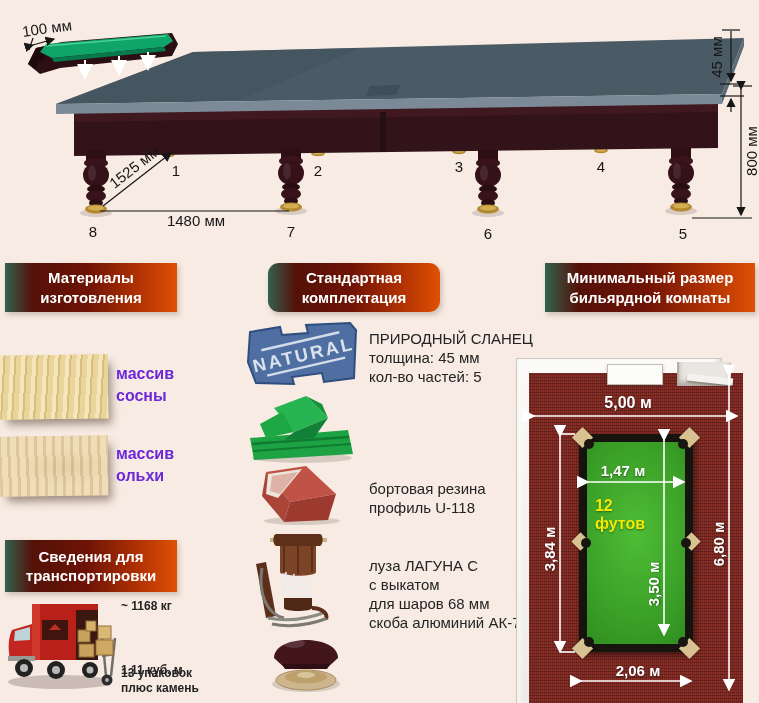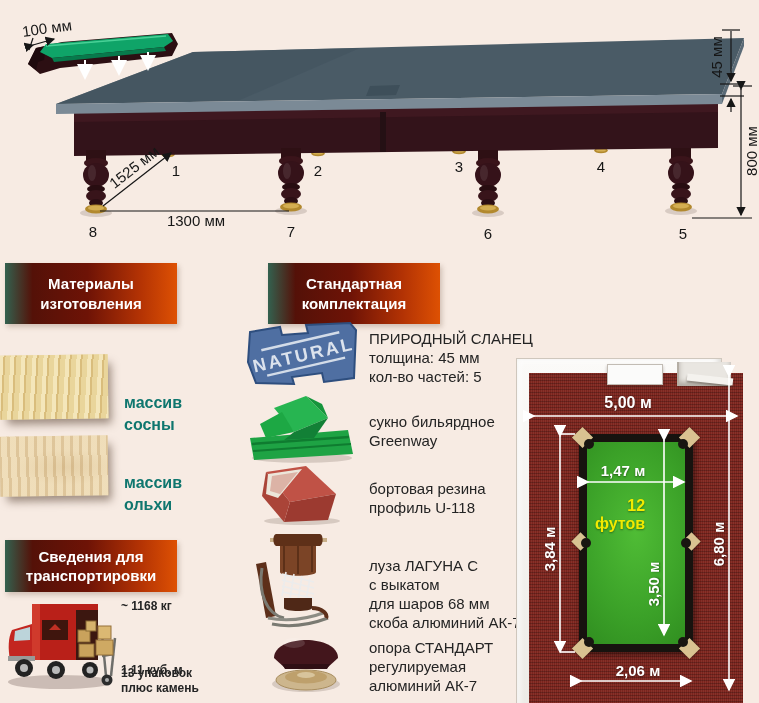--- a/index.html
+++ b/index.html
@@ -5,39 +5,39 @@
   * { margin:0; padding:0; box-sizing:border-box; }
   html,body { width:759px; height:703px; }
   body { font-family:"Liberation Sans", sans-serif; background:#f7ebe3; overflow:hidden; }
   #stage { position:relative; width:759px; height:703px; background:#f7ebe3; }
   .abs { position:absolute; }
   .center { transform:translate(-50%,-50%); }
   .rot90 { transform:translate(-50%,-50%) rotate(-90deg); }
 
   
   .banner {
-    position:absolute; height:61px;
+    position:absolute; height:49px;
     background:linear-gradient(90deg,#33614f 0%,#541108 16%,#6e1306 48%,#b23204 78%,#de5103 100%);
     color:#fff; display:flex; align-items:center; justify-content:center;
     text-align:center; font-size:15px; font-weight:600; line-height:1.28;
     white-space:pre-line; box-shadow:2px 3px 5px rgba(90,60,40,.25);
   }
 
   
   .dim { position:absolute; font-size:15px; color:#161616; white-space:nowrap; }
   .legnum { position:absolute; font-size:15px; color:#161616; transform:translate(-50%,-50%); }
 
   
   .wood { position:absolute; left:0; width:108px; box-shadow:5px 7px 9px -2px rgba(70,45,30,.5); transform:rotate(-0.8deg); }
   .wood.pine { top:355px; height:64px; background:#ecd9a2;
     background-image:repeating-linear-gradient(94deg,#f4e6ba 0 4px,#d9bd7c 4px 6px,#e9d59b 6px 11px); }
   .wood.alder { top:436px; height:60px; background:#ecd9b4;
     background-image:repeating-linear-gradient(88deg,rgba(211,181,133,.55) 0 3px,rgba(243,226,191,.5) 3px 9px),
       radial-gradient(ellipse 70px 26px at 62% 52%, rgba(198,166,114,.5), rgba(198,166,114,0) 70%); }
-  .mat-label { position:absolute; left:124px; font-size:16px; font-weight:600; color:#0f766e; line-height:1.35; white-space:pre-line;margin-top:29px; }
+  .mat-label { position:absolute; left:116px; font-size:16px; font-weight:600; color:#6d28d9; line-height:1.35; white-space:pre-line; }
 
   
   .kit-text { position:absolute; left:369px; font-size:15px; color:#242424; line-height:1.27; white-space:pre-line; }
   .tr-text { position:absolute; left:121px; font-size:12px; font-weight:600; color:#242424; line-height:1.25; white-space:pre-line; }
 
   
   #room { position:absolute; left:516px; top:335px; width:206px; height:366px;
     background:linear-gradient(180deg,#fbfaf8,#ecEAe5); border:1px solid #cfc7bd;
     box-shadow:inset -3px -3px 6px rgba(120,110,100,.25), inset 3px 3px 5px rgba(255,255,255,.8);margin-top:23px; }
   #carpet { position:absolute; left:12px; top:14px; width:214px; height:338px; background-color:#7c241d;
@@ -45,21 +45,21 @@
       repeating-linear-gradient(90deg, rgba(255,235,220,.07) 0 1px, rgba(0,0,0,0) 1px 2px); }
   #radiator { position:absolute; left:90px; top:5px; width:56px; height:21px; background:#fbfbfa; border:1px solid #c2bcb4; box-shadow:0 2px 3px rgba(60,40,30,.3); }
   #door { position:absolute; left:160px; top:3px; width:54px; height:24px; background:#e9e6e1; border-left:2px solid #b5aea4; box-shadow:inset 0 -4px 5px rgba(70,60,50,.35); }
   #door .leaf { position:absolute; right:-2px; top:14px; width:46px; height:7px; background:#f4f2ee; transform:rotate(6deg); box-shadow:0 2px 2px rgba(50,40,30,.4); }
   #pool { position:absolute; left:62px; top:75px; width:114px; height:218px; background:#17130f; border-radius:5px; box-shadow:2px 3px 6px rgba(0,0,0,.45); }
   #pool .felt { position:absolute; left:8px; top:8px; width:98px; height:202px;
     background:radial-gradient(ellipse 90% 70% at 50% 45%, #4fbc35 0%, #3ba128 60%, #2f8c1f 100%); }
   .pkt-diamond { position:absolute; width:15px; height:15px; background:#d9c291; transform:rotate(45deg); box-shadow:0 0 2px rgba(0,0,0,.5); }
   .pkt-hole { position:absolute; width:10px; height:10px; border-radius:50%; background:#191611; }
   .room-label { position:absolute; color:#fff; font-size:15px; font-weight:600; white-space:nowrap; text-shadow:0 1px 2px rgba(0,0,0,.45); }
-  .room-size { position:absolute; color:#f2ea00; font-size:16px; font-weight:700; text-align:right; line-height:1.15; white-space:pre-line; text-shadow:0 1px 2px rgba(0,0,0,.4); }
+  .room-size { position:absolute; color:#f2ea00; font-size:16px; font-weight:700; text-align:left; line-height:1.15; white-space:pre-line; text-shadow:0 1px 2px rgba(0,0,0,.4); }
 </style>
 </head>
 <body>
 
 <div id="stage">
 
   <div class="abs" style="left:0;top:0;width:759px;height:255px;">
     <svg width="759" height="255" viewBox="0 0 759 255">
       <defs>
         <marker id="arrB" markerWidth="9" markerHeight="8" refX="7" refY="4" orient="auto">
@@ -146,39 +146,41 @@
       <g stroke="#161616" stroke-width="1.2">
         <line x1="733" y1="86" x2="752" y2="86"></line>
         <line x1="692" y1="218" x2="752" y2="218"></line>
         <line x1="741" y1="89" x2="741" y2="215" marker-start="url(#arrB)" marker-end="url(#arrB)"></line>
       </g>
     </svg>
 
     
     <span class="dim center" style="left:47px;top:28px;transform:translate(-50%,-50%) rotate(-8deg);">100 мм</span>
     <span class="dim center" style="left:134px;top:167px;transform:translate(-50%,-50%) rotate(-38deg);">1525 мм</span>
-    <span class="dim center" style="left:196px;top:220px;">1300 мм</span>
+    <span class="dim center" style="left:196px;top:220px;">1480 мм</span>
     <span class="dim rot90" style="left:716px;top:57px;">45 мм</span>
     <span class="dim rot90" style="left:751px;top:151px;">800 мм</span>
 
     
     <span class="legnum" style="left:176px;top:170px;">1</span>
     <span class="legnum" style="left:318px;top:170px;">2</span>
     <span class="legnum" style="left:459px;top:166px;">3</span>
     <span class="legnum" style="left:601px;top:166px;">4</span>
     <span class="legnum" style="left:683px;top:233px;">5</span>
     <span class="legnum" style="left:488px;top:233px;">6</span>
     <span class="legnum" style="left:291px;top:231px;">7</span>
     <span class="legnum" style="left:93px;top:231px;">8</span>
   </div>
 
   <div class="banner" style="left:5px;top:263px;width:172px;">Материалы
 изготовления</div>
-  <div class="banner" style="left:268px;top:263px;width:172px;">Стандартная
+  <div class="banner" style="left:268px;top:263px;width:172px;border-radius:11px;">Стандартная
 комплектация</div>
+  <div class="banner" style="left:545px;top:263px;width:210px;">Минимальный размер
+бильярдной комнаты</div>
 
   <div class="wood pine"></div>
   <span class="mat-label" style="top:363px;">массив
 сосны</span>
   <div class="wood alder"></div>
   <span class="mat-label" style="top:443px;">массив
 ольхи</span>
 
   <div class="banner" style="left:5px;top:540px;width:172px;height:52px;">Сведения для
 транспортировки</div>
@@ -233,22 +235,20 @@
   <svg class="abs" style="left:248px;top:394px;" width="108" height="70" viewBox="0 0 108 70">
     <ellipse cx="54" cy="64" rx="50" ry="5" fill="rgba(90,70,60,.2)"></ellipse>
     <polygon points="2,44 100,36 105,60 6,66" fill="#1ea344"></polygon>
     <polyline points="4,50 101,43" stroke="#0f7c30" stroke-width="2.5" fill="none"></polyline>
     <polyline points="5,57 103,50" stroke="#0f7c30" stroke-width="2" fill="none"></polyline>
     <polygon points="26,14 58,2 80,24 46,38" fill="#27b551"></polygon>
     <polygon points="46,38 80,24 66,44 36,46" fill="#128036"></polygon>
     <polygon points="12,30 34,18 46,38 18,44" fill="#1da844"></polygon>
     <polygon points="58,2 74,10 80,24" fill="#16953c"></polygon>
   </svg>
-  <span class="kit-text" style="top:412px;">сукно бильярдное
-Greenway</span>
 
   <svg class="abs" style="left:252px;top:464px;" width="92" height="62" viewBox="0 0 92 62">
     <ellipse cx="50" cy="57" rx="38" ry="4" fill="rgba(90,70,60,.2)"></ellipse>
     <polygon points="14,8 54,2 84,30 38,38" fill="#c05246"></polygon>
     <polygon points="38,38 84,30 76,56 32,58" fill="#9c3a30"></polygon>
     <polygon points="14,8 38,38 32,58 10,32" fill="#aa4438"></polygon>
     <polygon points="16,10 50,5 26,34 14,30" fill="#ece6da"></polygon>
     <polygon points="20,12 46,8 28,30 18,27" fill="#c05246" opacity=".35"></polygon>
   </svg>
   <span class="kit-text" style="top:479px;">бортовая резина
@@ -284,23 +284,20 @@
 
   <svg class="abs" style="left:264px;top:628px;" width="84" height="66" viewBox="0 0 84 66">
     <ellipse cx="42" cy="56" rx="34" ry="8" fill="rgba(90,70,60,.2)"></ellipse>
     <ellipse cx="42" cy="52" rx="30" ry="10" fill="#cdb68d" stroke="#a88d5e"></ellipse>
     <ellipse cx="42" cy="49" rx="21" ry="6.5" fill="#bea06c"></ellipse>
     <ellipse cx="42" cy="47" rx="9" ry="3" fill="#d8c49c"></ellipse>
     <path d="M10,30 C10,6 74,6 74,30 L63,40 L21,40 Z" fill="#43161c"></path>
     <path d="M18,36 h48 l-3,5 h-42 z" fill="#2f0f14"></path>
     <ellipse cx="30" cy="15" rx="11" ry="5" fill="rgba(255,255,255,.13)"></ellipse>
   </svg>
-  <span class="kit-text" style="top:638px;">опора СТАНДАРТ
-регулируемая
-алюминий АК-7</span>
 
   <div id="room">
     <div id="carpet"></div>
     <div id="radiator"></div>
     <div id="door">
         <div class="leaf"></div>
       </div>
 
     <div id="pool">
       <div class="pkt-diamond" style="left:-4px;top:-4px;"></div>

